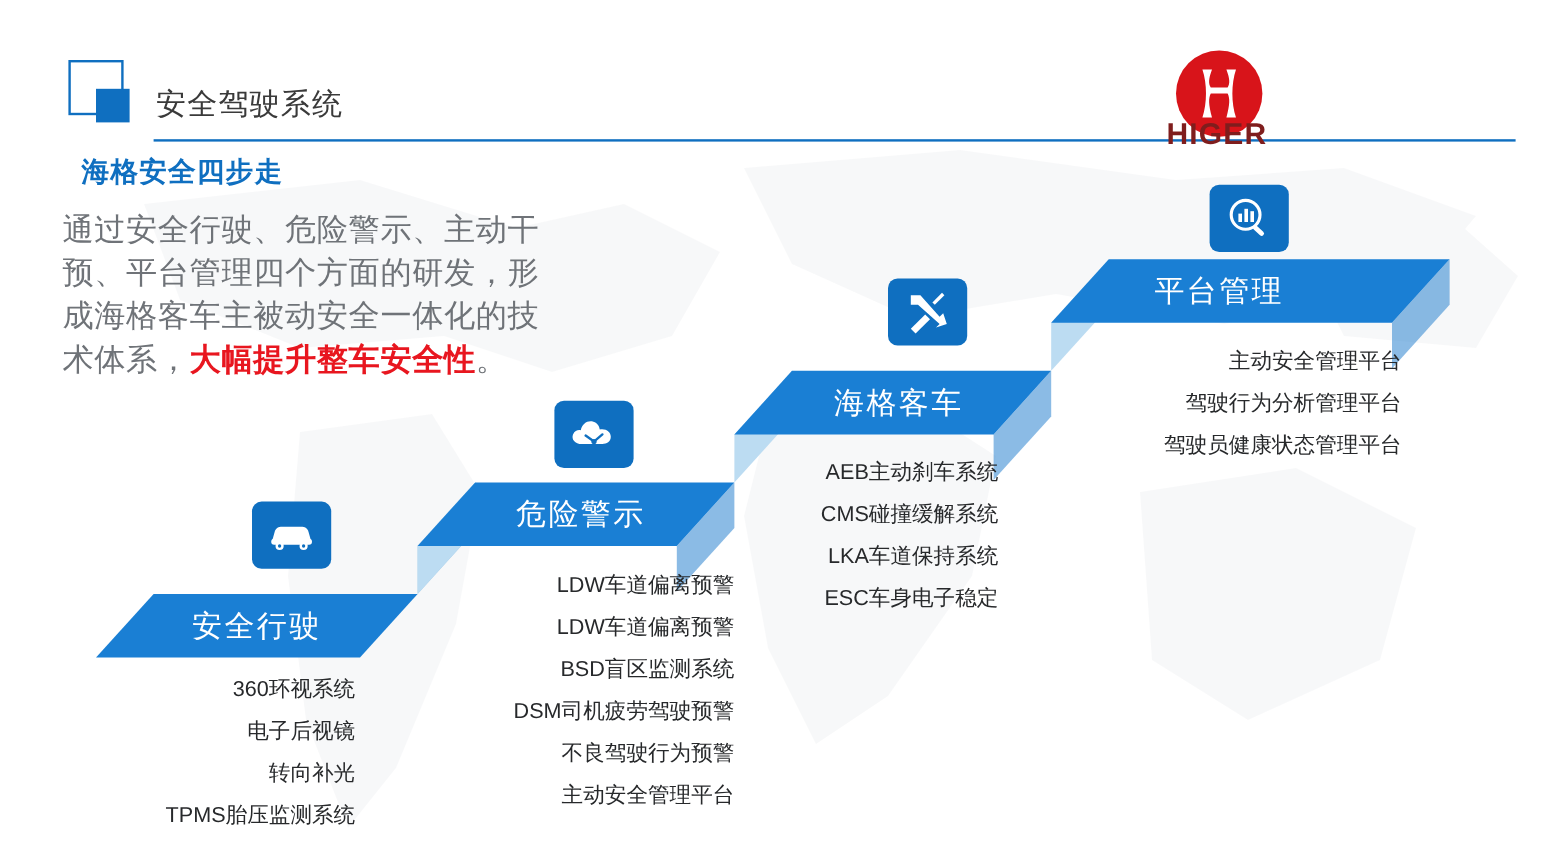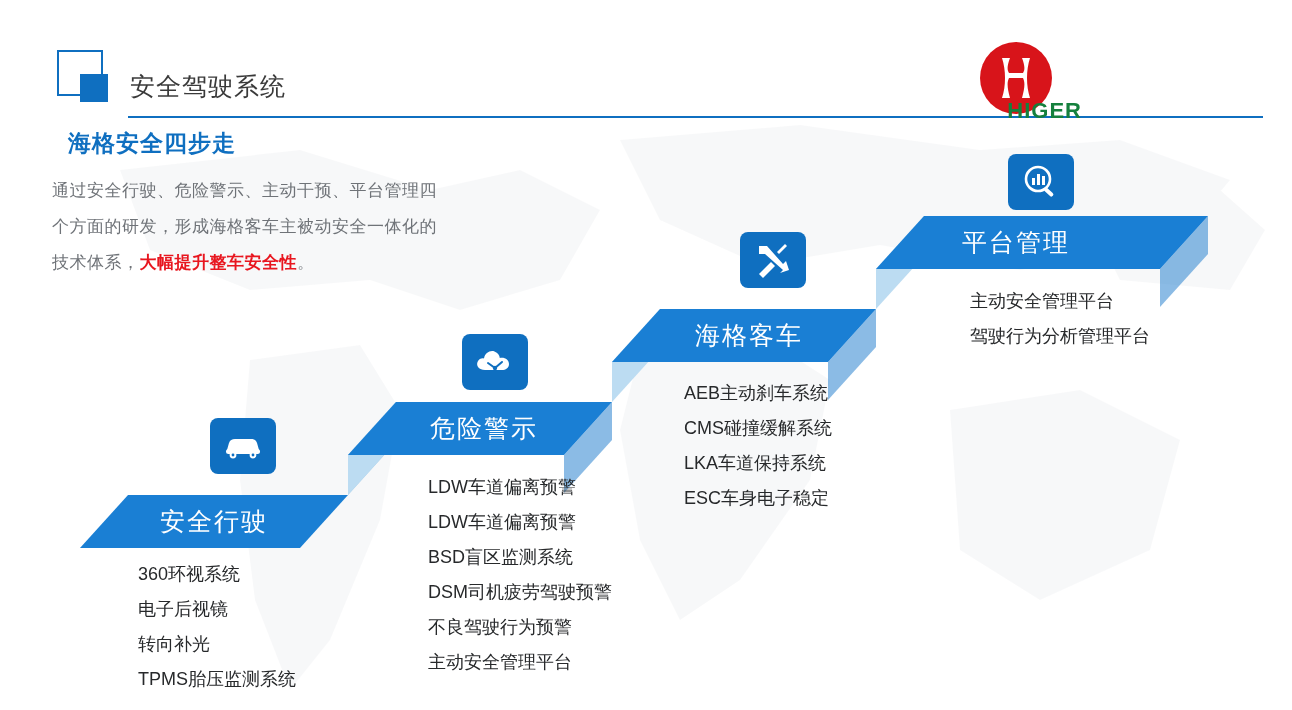--- a/index.html
+++ b/index.html
@@ -75,44 +75,44 @@
     left: 0px; top: 2px;
     width: 72px; height: 72px;
     border-radius: 50%;
     background: #d8141a;
   }
   .logo-circle svg { position:absolute; left:0; top:0; }
   .logo-higer {
     position: absolute;
     left: -8px; top: 58px;
     width: 110px;
-    text-align: right;
-    font-size: 22px;
-    font-weight: bold;
-    color: #15803d;
+    text-align: left;
+    font-size: 25px;
+    font-weight: bold;
+    color: #7f1d1d;
     letter-spacing: 1px;
     font-family: "Liberation Sans", sans-serif;
   }
 
   
   .intro {
     position: absolute;
     left: 52px; top: 128px;
     width: 400px;
   }
   .intro-title {
     font-size: 23px;
     font-weight: bold;
     color: #0f6fc0;
     letter-spacing: 1px;
     margin-bottom: 14px;
     margin-left: 16px;
   }
   .intro-body {
-    font-size: 17px;
+    font-size: 26px;
     color: #6f7378;
     line-height: 36px;
     letter-spacing: 0.5px;
   }
   .intro-body .hl {
     color: #e8161f;
     font-weight: bold;
   }
 
   
@@ -141,20 +141,21 @@
     left: 50%; top: 50%;
     transform: translate(-50%, -50%);
   }
 
   .items {
     position: absolute;
     font-size: 18px;
     color: #27292b;
     line-height: 35px;
     white-space: nowrap;
+    text-align: right;
   }
 </style>
 </head>
 <body>
 
 <svg class="watermark" viewBox="0 0 1292 630" xmlns="http://www.w3.org/2000/svg">
   <g fill="#f1f2f4">
     <path d="M120 90 L300 70 L430 110 L520 90 L600 130 L560 200 L460 230 L370 200 L250 210 L150 170 Z"></path>
     <path d="M620 60 L800 45 L980 70 L1120 60 L1230 100 L1180 160 L1020 190 L880 165 L760 185 L660 140 Z"></path>
     <path d="M250 280 L360 265 L400 330 L380 440 L330 560 L290 610 L255 520 L240 400 Z"></path>
@@ -277,13 +278,14 @@
 <div class="items" style="left:684px; top:376px;">
   <div>AEB主动刹车系统</div>
   <div>CMS碰撞缓解系统</div>
   <div>LKA车道保持系统</div>
   <div>ESC车身电子稳定</div>
 </div>
 
 <div class="items" style="left:970px; top:284px;">
   <div>主动安全管理平台</div>
   <div>驾驶行为分析管理平台</div>
+  <div>驾驶员健康状态管理平台</div>
 </div>
 
 </body></html>

